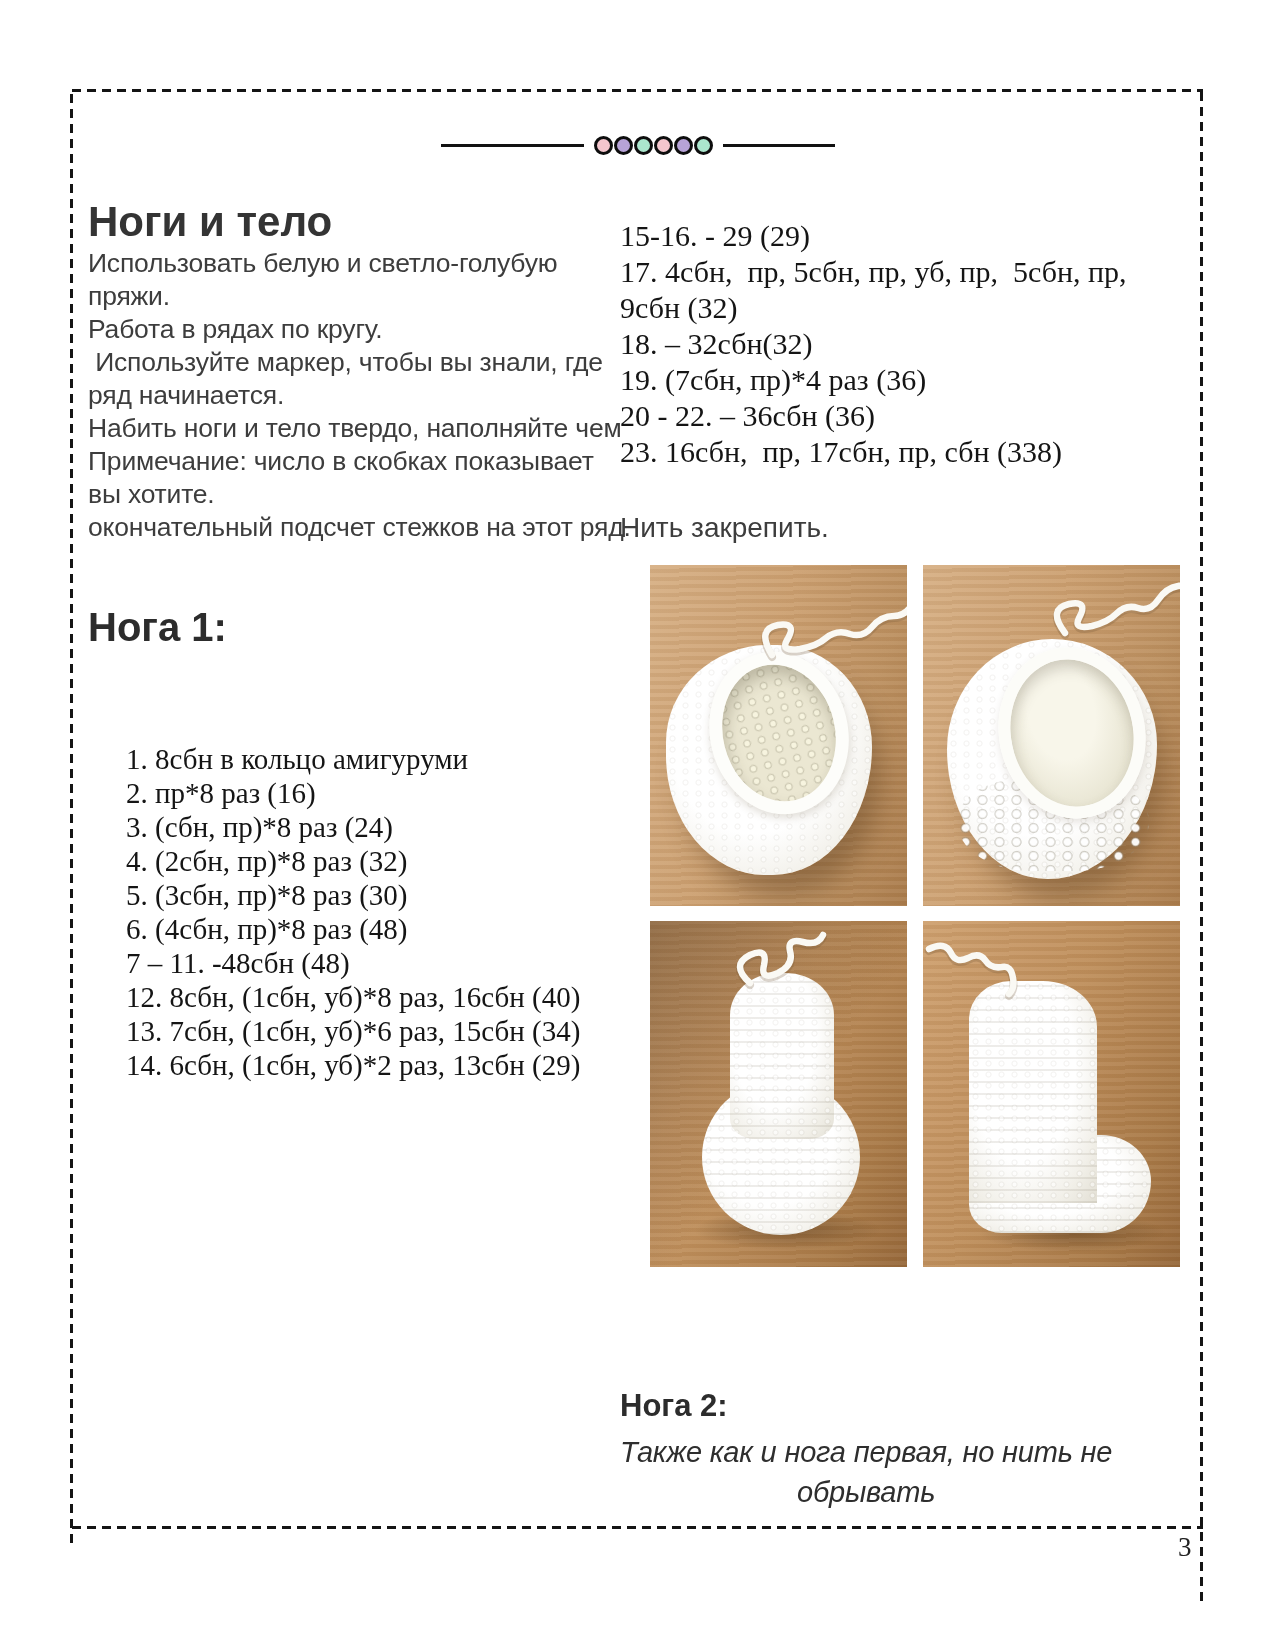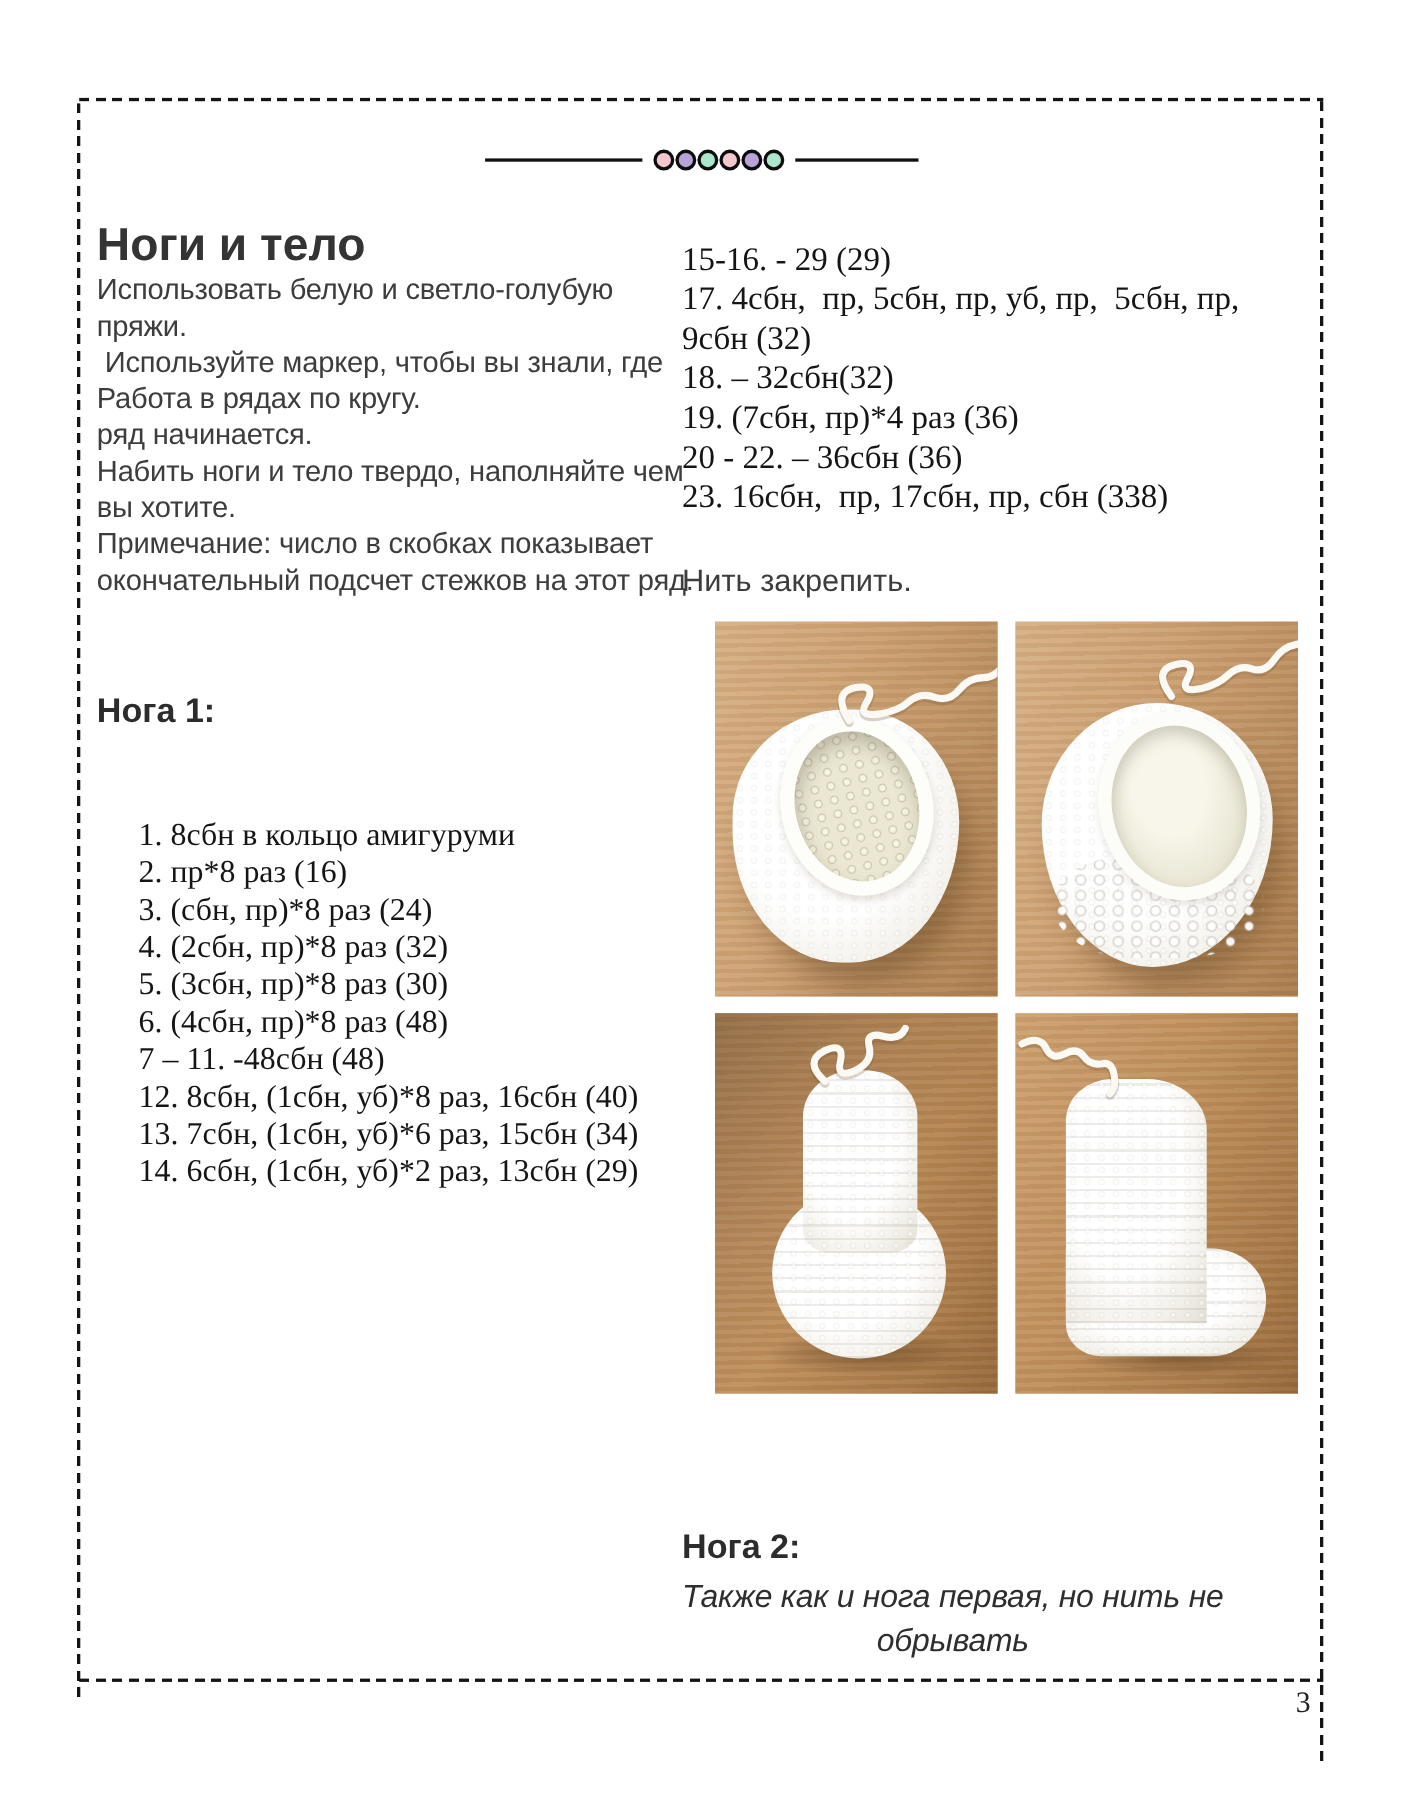--- a/index.html
+++ b/index.html
@@ -27,21 +27,21 @@
   .dot-pink{background:#f4c6cd;}
   .dot-purple{background:#b7a3d8;}
   .dot-mint{background:#abe6cd;}
 
   
   .sans-line{white-space:pre;font-size:26.5px;line-height:33px;color:#3d3d3d;letter-spacing:-0.2px;}
   .serif-line{white-space:pre;font-family:"Liberation Serif",serif;color:#151515;}
 
   .doc-title{position:absolute;left:88px;top:198px;font-size:42px;font-weight:bold;color:#343434;letter-spacing:0;}
   .intro{position:absolute;left:88px;top:247px;}
-  .leg1-heading{position:absolute;left:88px;top:628px;font-size:31px;font-weight:bold;color:#2c2c2c;}
+  .leg1-heading{position:absolute;left:88px;top:605px;font-size:40px;font-weight:bold;color:#2c2c2c;}
   .leg1-list{position:absolute;left:88px;top:742px;margin-left:38px;}
   .leg1-list .serif-line{font-size:29px;line-height:34px;}
 
   .right-list{position:absolute;left:620px;top:218px;}
   .right-list .serif-line{font-size:30px;line-height:36px;}
   .fasten-note{position:absolute;left:620px;top:512px;font-size:28px;color:#3d3d3d;text-align:right;}
 
   .leg2-heading{position:absolute;left:620px;top:1388px;font-size:31px;font-weight:bold;color:#2c2c2c;}
   .leg2-note{position:absolute;left:620px;top:1432px;}
   .leg2-note .sans-line{font-style:italic;font-size:29px;line-height:40px;color:#2e2e2e;text-align:center;}
@@ -127,26 +127,26 @@
       <span class="dot dot-mint"></span>
     </div>
     <div class="rule-r"></div>
   </div>
 
   <div class="doc-title">Ноги и тело</div>
 
   <div class="intro">
     <div class="sans-line">Использовать белую и светло-голубую</div>
     <div class="sans-line">пряжи.</div>
+    <div class="sans-line">Работа в рядах по кругу.</div>
     <div class="sans-line"> Используйте маркер, чтобы вы знали, где</div>
-    <div class="sans-line">Работа в рядах по кругу.</div>
     <div class="sans-line">ряд начинается.</div>
     <div class="sans-line">Набить ноги и тело твердо, наполняйте чем</div>
+    <div class="sans-line">Примечание: число в скобках показывает</div>
     <div class="sans-line">вы хотите.</div>
-    <div class="sans-line">Примечание: число в скобках показывает</div>
     <div class="sans-line">окончательный подсчет стежков на этот ряд.</div>
   </div>
 
   <div class="leg1-heading">Нога 1:</div>
 
   <div class="leg1-list">
     <div class="serif-line">1. 8сбн в кольцо амигуруми</div>
     <div class="serif-line">2. пр*8 раз (16)</div>
     <div class="serif-line">3. (сбн, пр)*8 раз (24)</div>
     <div class="serif-line">4. (2сбн, пр)*8 раз (32)</div>

